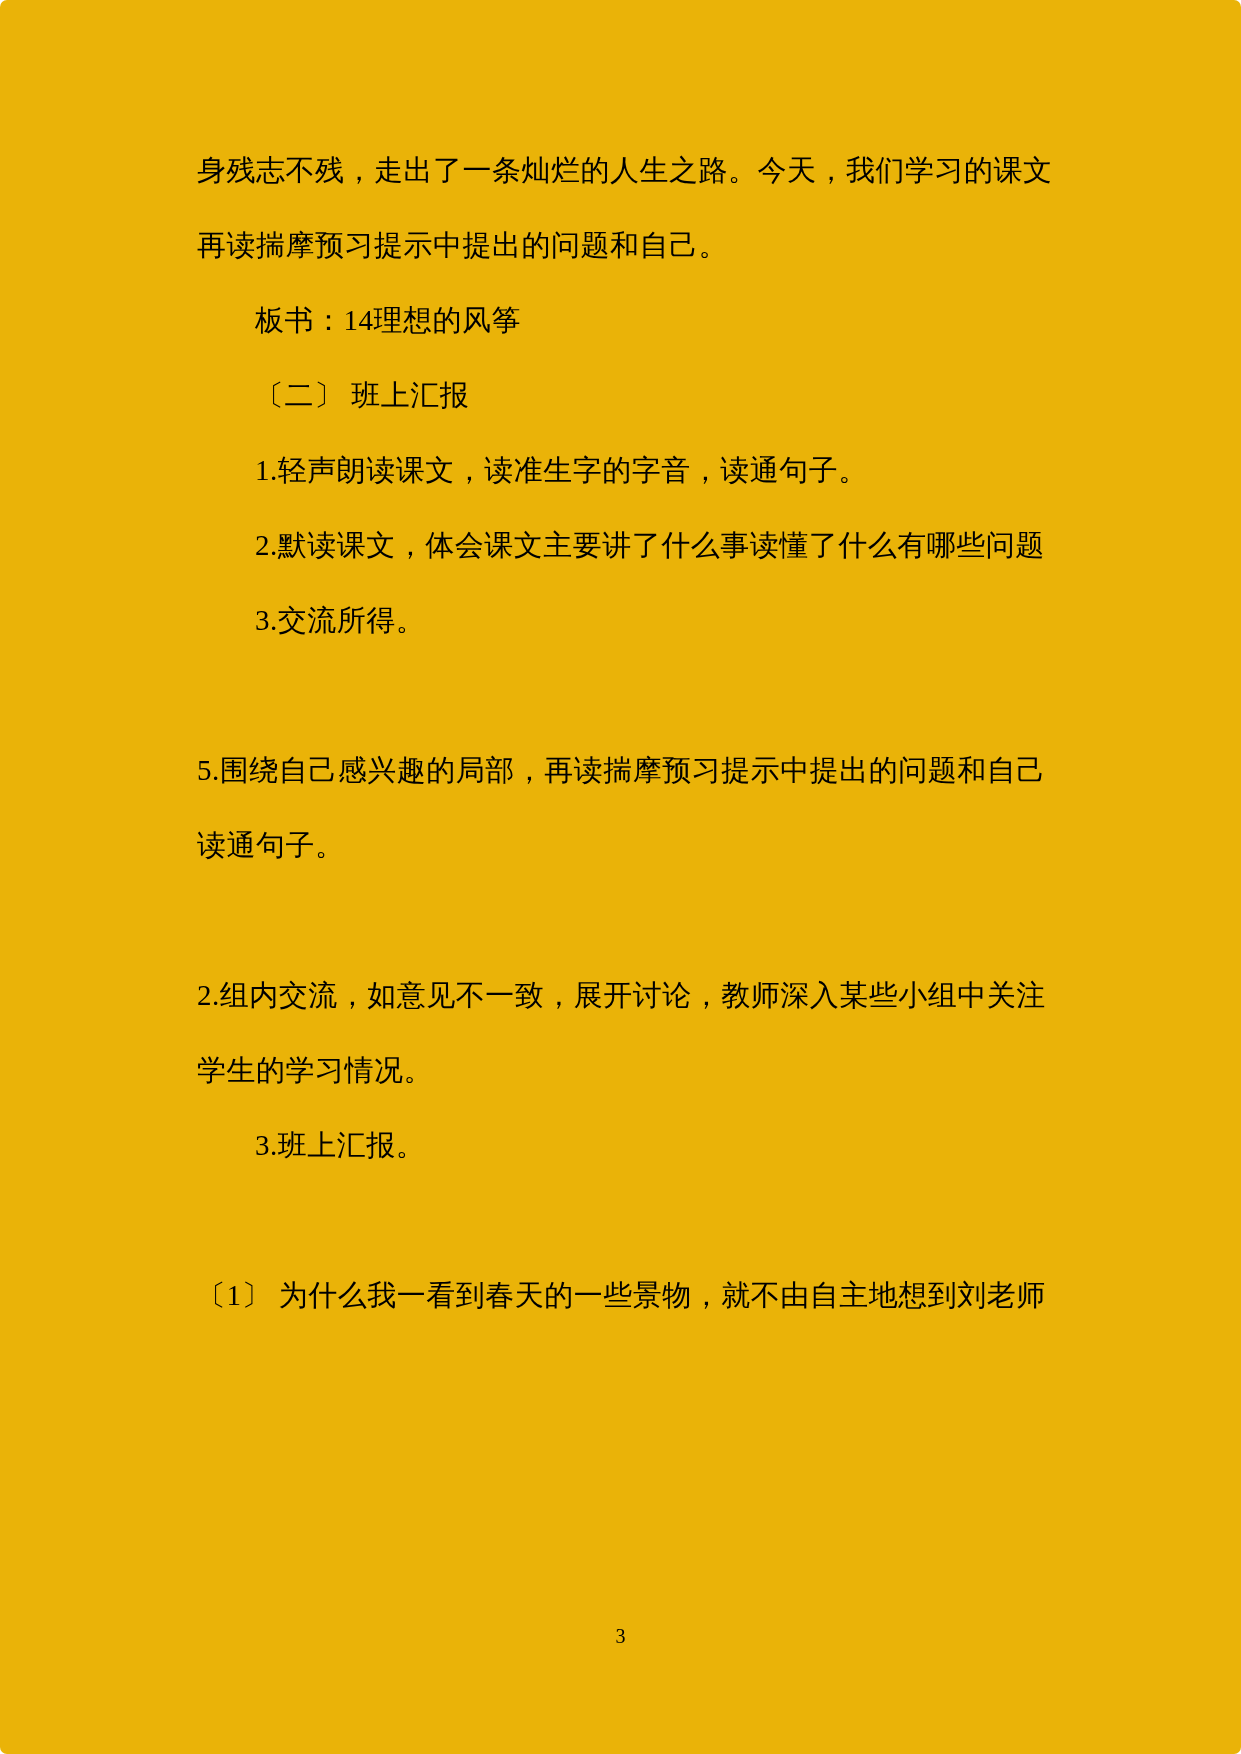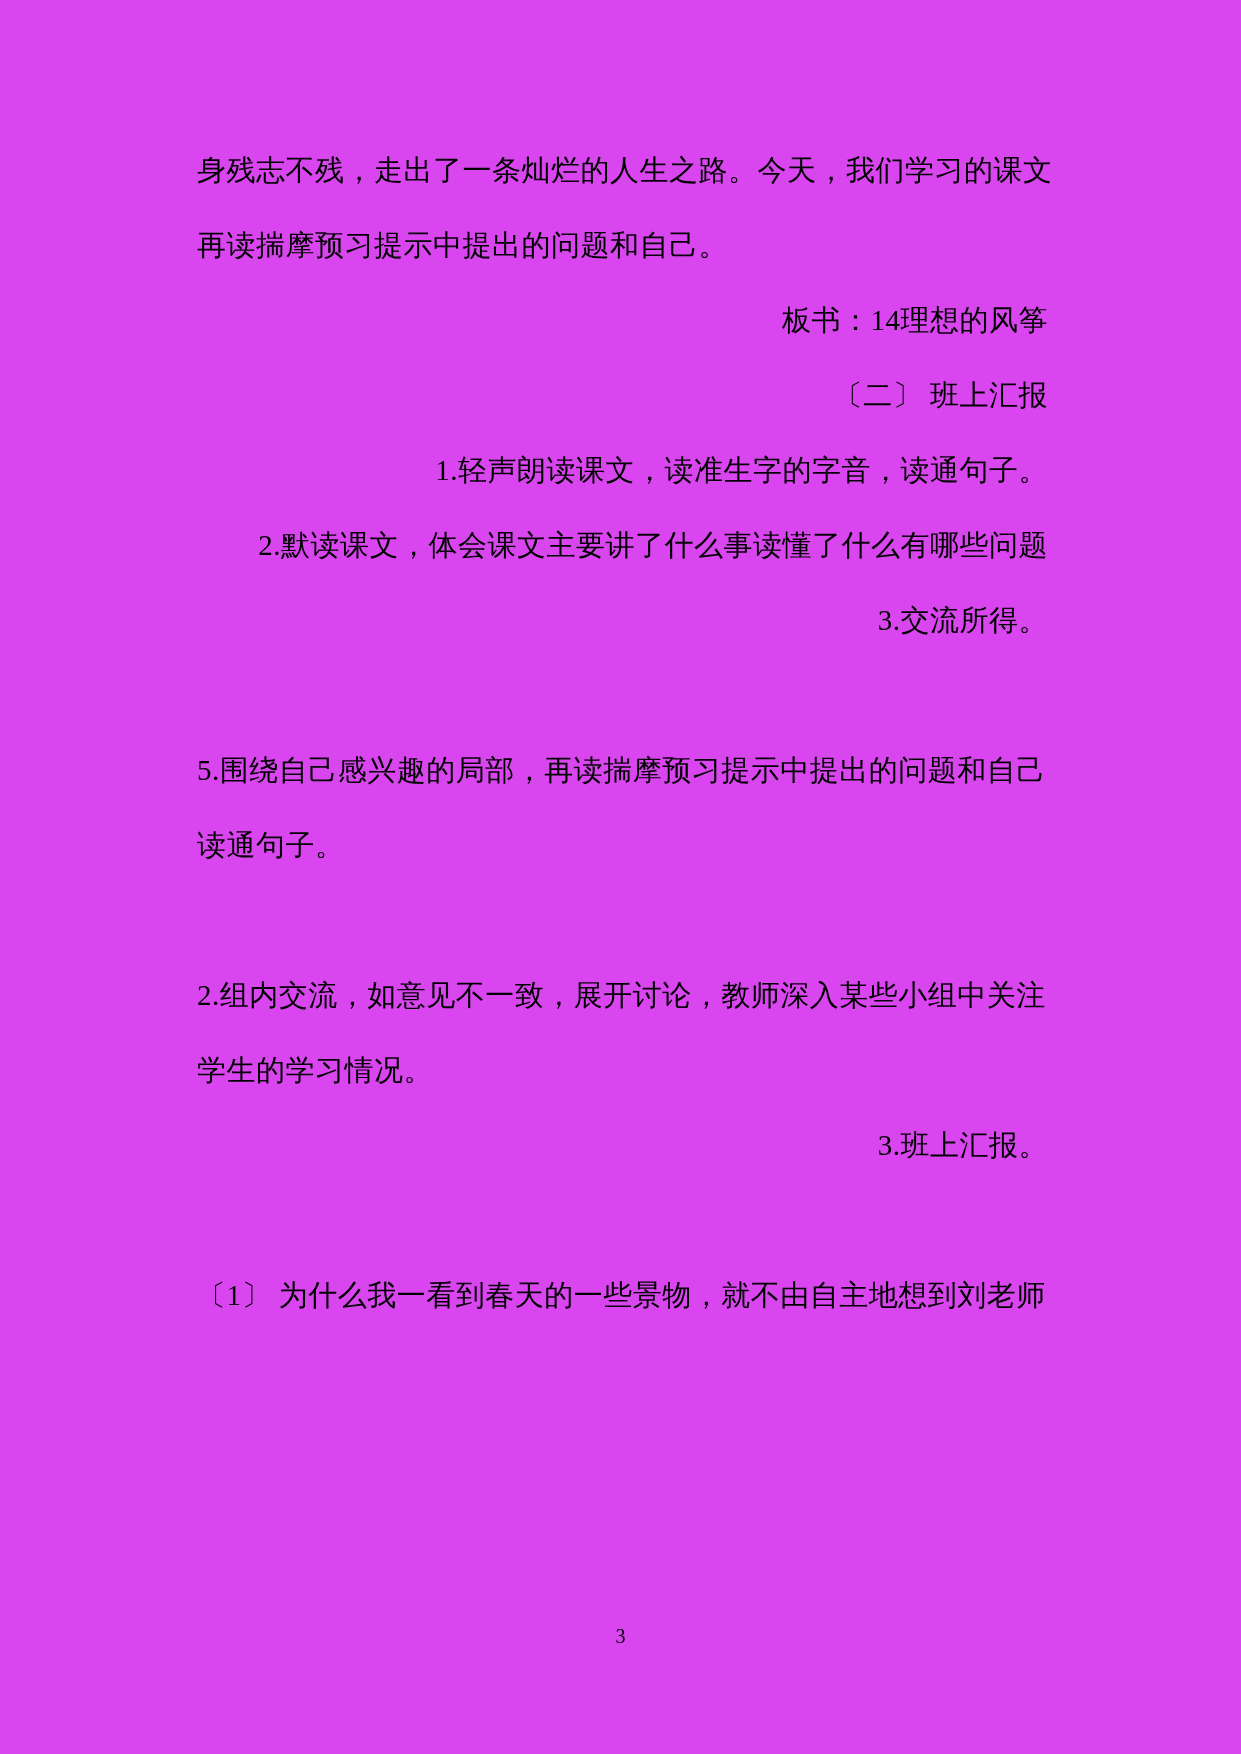--- a/index.html
+++ b/index.html
@@ -11,40 +11,40 @@
     width: 1241px;
     height: 1754px;
     position: relative;
     font-family: "Liberation Serif", "DejaVu Serif", serif;
     color: #000000;
     overflow: hidden;
   }
   .doc-page {
     position: absolute;
     inset: 0;
-    background: #d946ef;
+    background: #eab308;
+    border-radius: 7px;
   }
   .text-block {
     position: absolute;
     top: 133px;
     left: 197px;
     right: 193px;
   }
   .line {
     margin: 0;
     padding: 0;
     font-size: 29px;
     line-height: 75px;
     min-height: 75px;
     white-space: nowrap;
     letter-spacing: 0.5px;
   }
   .line.indent {
     padding-left: 58px;
-    text-align: right;
   }
   .page-number {
     position: absolute;
     top: 1622px;
     left: 0;
     width: 100%;
     text-align: center;
     font-size: 20px;
     line-height: 28px;
   }

